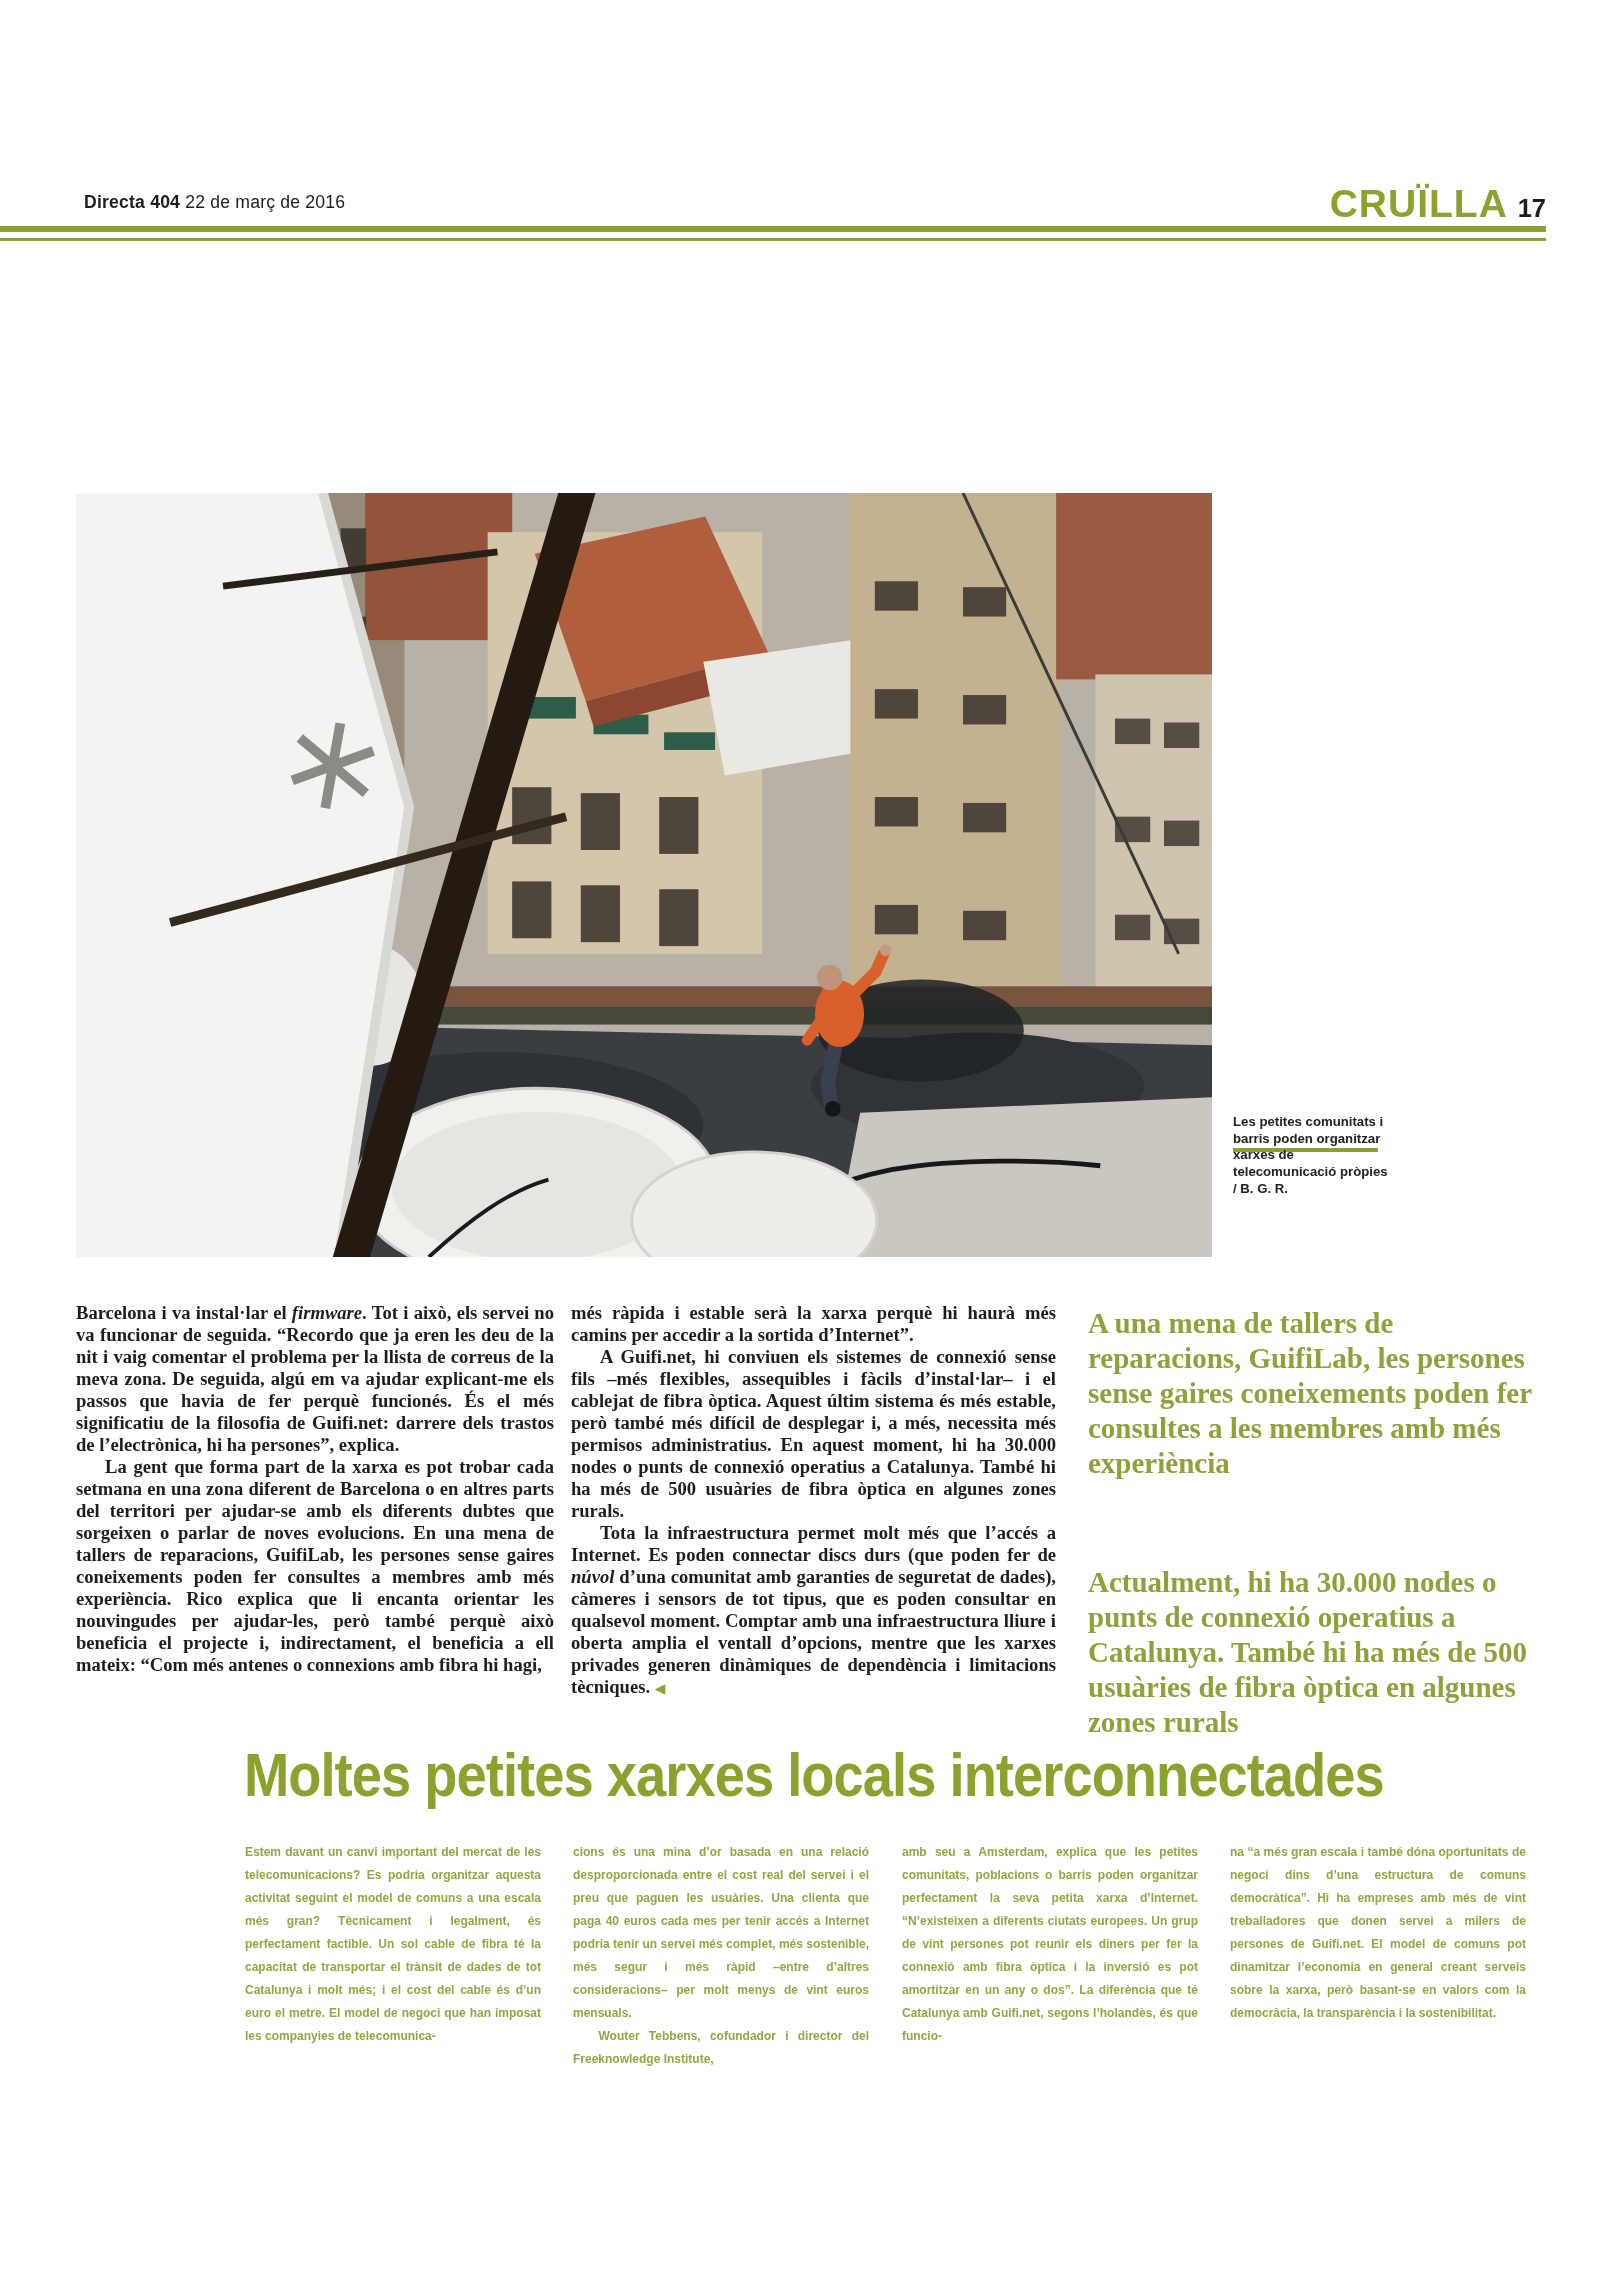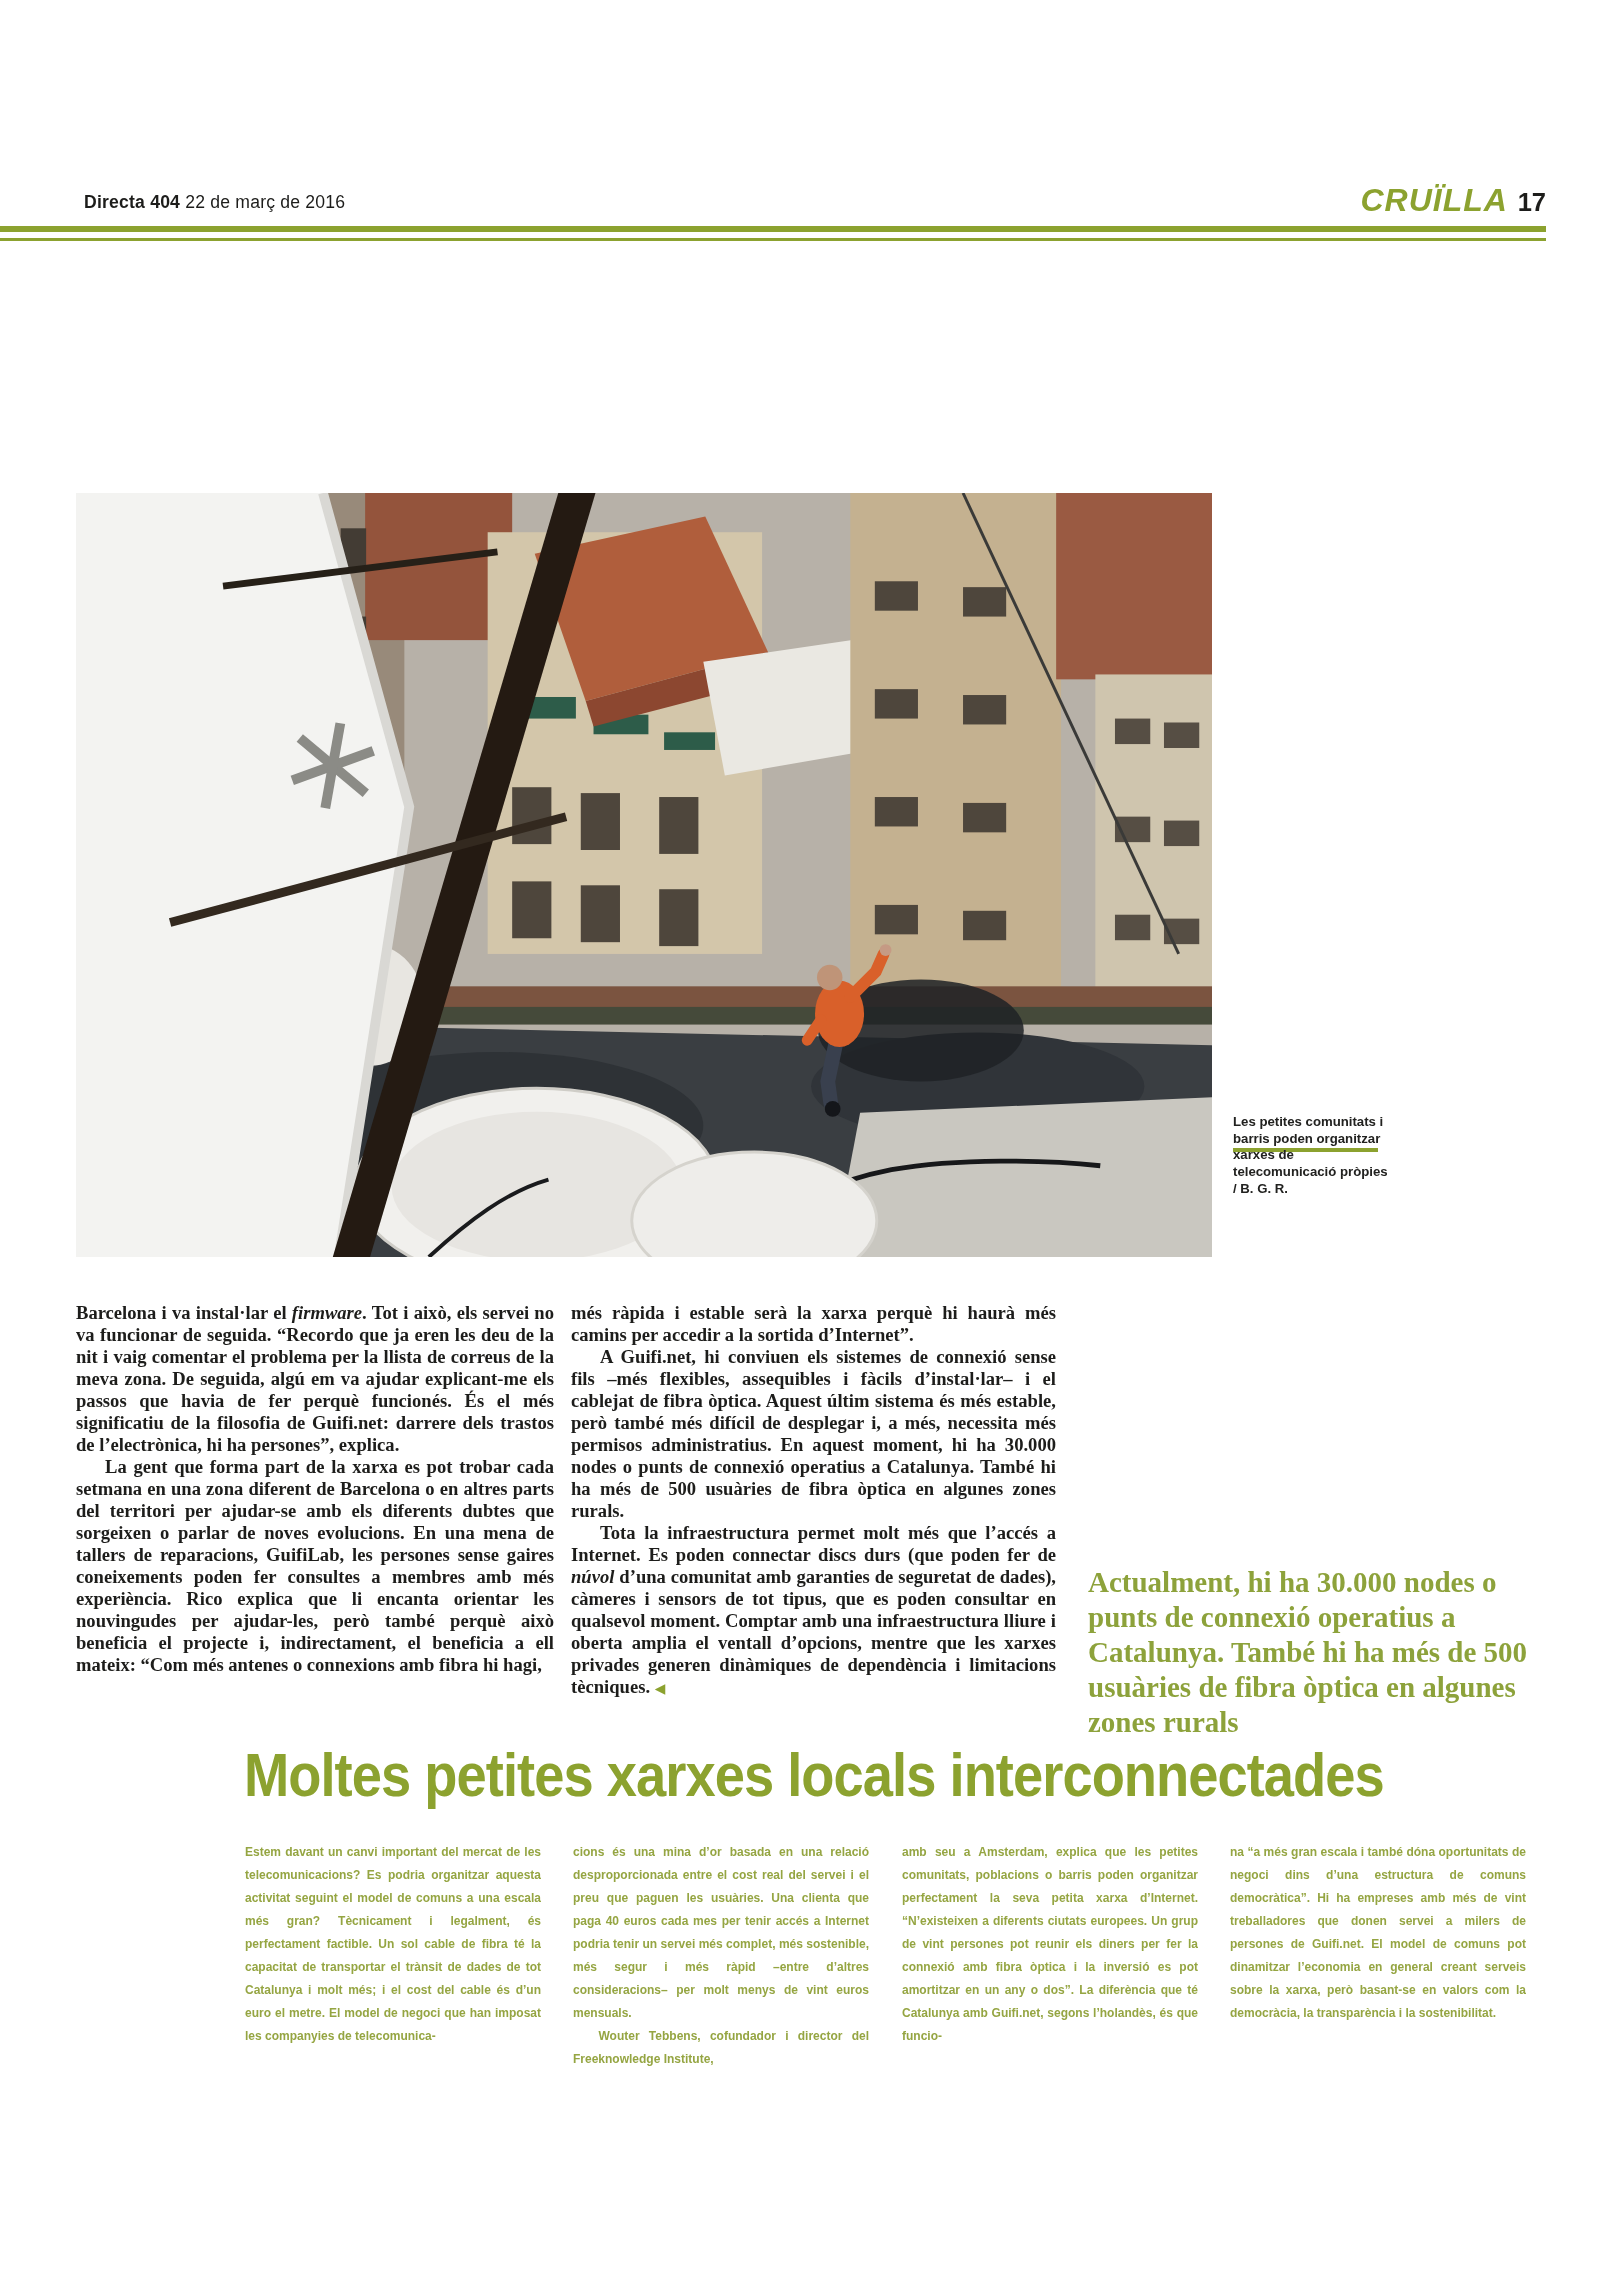--- a/index.html
+++ b/index.html
@@ -15,22 +15,22 @@
   .hdr-left{
     position:absolute;left:76px;top:192px;
     font-size:17.6px;color:#1d1d1b;letter-spacing:0.2px;
   }
   .hdr-left b{font-weight:700;margin-left:8px;}
   .hdr-right{
     position:absolute;right:74px;top:182px;width:588px;
     text-align:right;white-space:nowrap;
   }
   .hdr-section{
-    font-weight:700;font-size:32px;letter-spacing:1px;
-    color:var(--green);vertical-align:baseline;font-style:italic;
+    font-weight:700;font-size:39px;letter-spacing:1px;
+    color:var(--green);vertical-align:baseline;
   }
   .hdr-pagenum{
     font-weight:700;font-size:25.5px;color:#1d1d1b;margin-left:9.8px;
   }
   .rule{position:absolute;left:0;background:var(--green);}
   .rule1{top:226px;width:1546px;height:5.9px;}
   .rule2{top:238px;width:1546px;height:2.9px;}
   
   .photo{
     position:absolute;left:76px;top:493px;width:1136px;height:764px;
@@ -229,20 +229,21 @@
     <p><span>Barcelona i va instal·lar el </span><i>firmware</i><span>. Tot i això, els servei no va funcionar de seguida. “Recordo que ja eren les deu de la nit i vaig comentar el problema per la llista de correus de la meva zona. De seguida, algú em va ajudar explicant-me els passos que havia de fer perquè funcionés. És el més significatiu de la filosofia de Guifi.net: darrere dels trastos de l’electrònica, hi ha persones”, explica.</span></p>
     <p class="ind">La gent que forma part de la xarxa es pot trobar cada setmana en una zona diferent de Barcelona o en altres parts del territori per ajudar-se amb els diferents dubtes que sorgeixen o parlar de noves evolucions. En una mena de tallers de reparacions, GuifiLab, les persones sense gaires coneixements poden fer consultes a membres amb més experiència. Rico explica que li encanta orientar les nouvingudes per ajudar-les, però també perquè això beneficia el projecte i, indirectament, el beneficia a ell mateix: “Com més antenes o connexions amb fibra hi hagi,</p>
   </div>
 
   <div class="bodycol" id="col2">
     <p>més ràpida i estable serà la xarxa perquè hi haurà més camins per accedir a la sortida d’Internet”.</p>
     <p class="ind">A Guifi.net, hi conviuen els sistemes de connexió sense fils –més flexibles, assequibles i fàcils d’instal·lar– i el cablejat de fibra òptica. Aquest últim sistema és més estable, però també més difícil de desplegar i, a més, necessita més permisos administratius. En aquest moment, hi ha 30.000 nodes o punts de connexió operatius a Catalunya. També hi ha més de 500 usuàries de fibra òptica en algunes zones rurals.</p>
     <p class="ind"><span><span>Tota la infraestructura permet molt més que l’accés a Internet. Es poden connectar discs durs (que poden fer de </span><i>núvol</i><span> d’una comunitat amb garanties de seguretat de dades), càmeres i sensors de tot tipus, que es poden consultar en qualsevol moment. Comptar amb una infraestructura lliure i oberta amplia el ventall d’opcions, mentre que les xarxes privades generen dinàmiques de dependència i limitacions tècniques. </span></span><span class="endmark">◀</span></p>
   </div>
 
+  <div class="quote" id="quote1">A una mena de tallers de reparacions, GuifiLab, les persones sense gaires coneixements poden fer consultes a les membres amb més experiència</div>
   <div class="quote" id="quote2">Actualment, hi ha 30.000 nodes o punts de connexió operatius a Catalunya. També hi ha més de 500 usuàries de fibra òptica en algunes zones rurals</div>
 
   <div class="headline">Moltes petites xarxes locals interconnectades</div>
   <div class="bcol" id="bcol1">
       <p>Estem davant un canvi important del mercat de les telecomunicacions? Es podria organitzar aquesta activitat seguint el model de comuns a una escala més gran? Tècnicament i legalment, és perfectament factible. Un sol cable de fibra té la capacitat de transportar el trànsit de dades de tot Catalunya i molt més; i el cost del cable és d’un euro el metre. El model de negoci que han imposat les companyies de telecomunica-</p>
     </div>
   <div class="bcol" id="bcol2">
       <p>cions és una mina d’or basada en una relació desproporcionada entre el cost real del servei i el preu que paguen les usuàries. Una clienta que paga 40 euros cada mes per tenir accés a Internet podria tenir un servei més complet, més sostenible, més segur i més ràpid –entre d’altres consideracions– per molt menys de vint euros mensuals.</p>
       <p>Wouter Tebbens, cofundador i director del Freeknowledge Institute,</p>
     </div>

